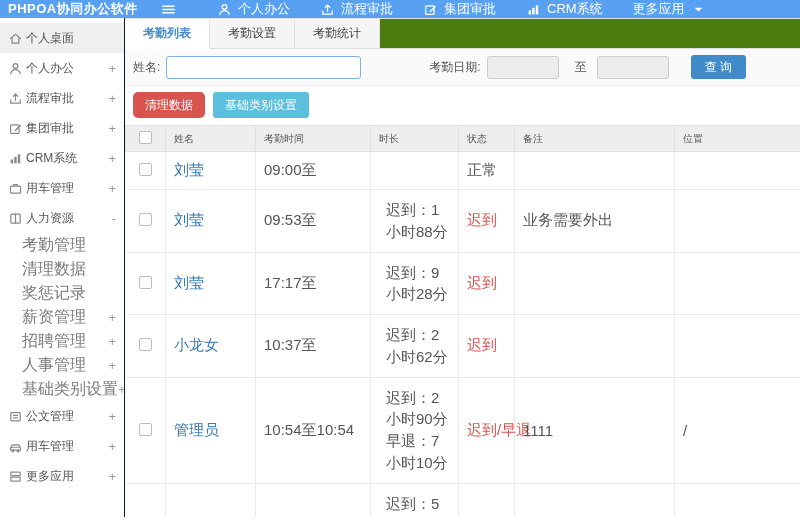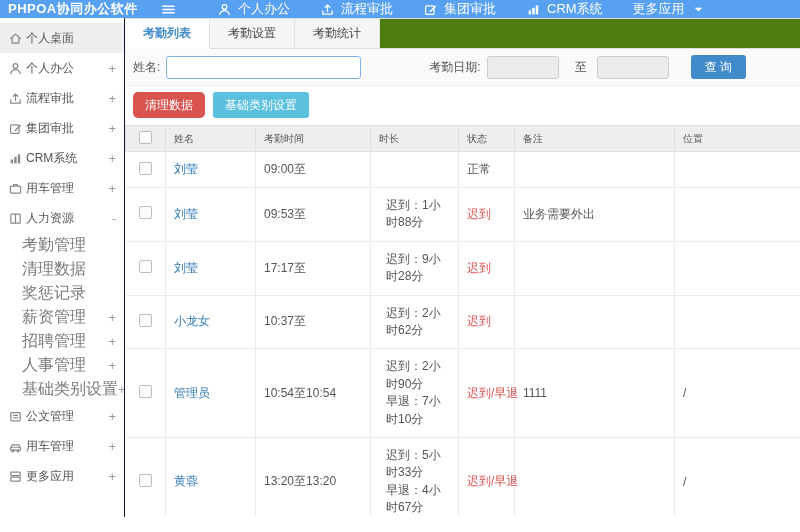--- a/index.html
+++ b/index.html
@@ -43,21 +43,21 @@
 
   
   .actionbar { padding:6px 8px 7px; display:flex; gap:8px; }
   .btn-danger { background:var(--danger); color:#fff; border:none; border-radius:5px; height:26px; padding:0 12px; font-size:12px; cursor:pointer; }
   .btn-info { background:var(--info); color:#fff; border:none; border-radius:3px; height:26px; padding:0 12px; font-size:12px; cursor:pointer; }
 
   
   table { width:675px; border-collapse:collapse; table-layout:fixed; }
   thead th { background:#eee; border:1px solid #e0e0e0; border-left:none; font-weight:normal; color:#555; text-align:left; padding:5px 8px; font-size:10px; }
   thead th:first-child { border-left:1px solid #e0e0e0; }
-  tbody td { border:1px solid #ebebeb; border-left:none; padding:9px 8px; vertical-align:middle; font-size:12px; color:#555; }
+  tbody td { border:1px solid #ebebeb; border-left:none; padding:9px 8px; vertical-align:middle; font-size:15px; color:#555; }
   tbody td:first-child { border-left:none; }
   .c-check { text-align:center; }
   .cb { display:inline-block; width:13px; height:13px; border:1px solid #bdbdbd; border-radius:2px; background:#fdfdfd; cursor:pointer; }
   .c-name a { color:var(--link); text-decoration:none; cursor:pointer; }
   .c-dur { white-space:pre-line; line-height:1.45;padding-left:15px; }
   .c-status { white-space:nowrap; }
   .st-late { color:var(--late); }
   .st-normal { color:#555; }
 </style>
 </head>

